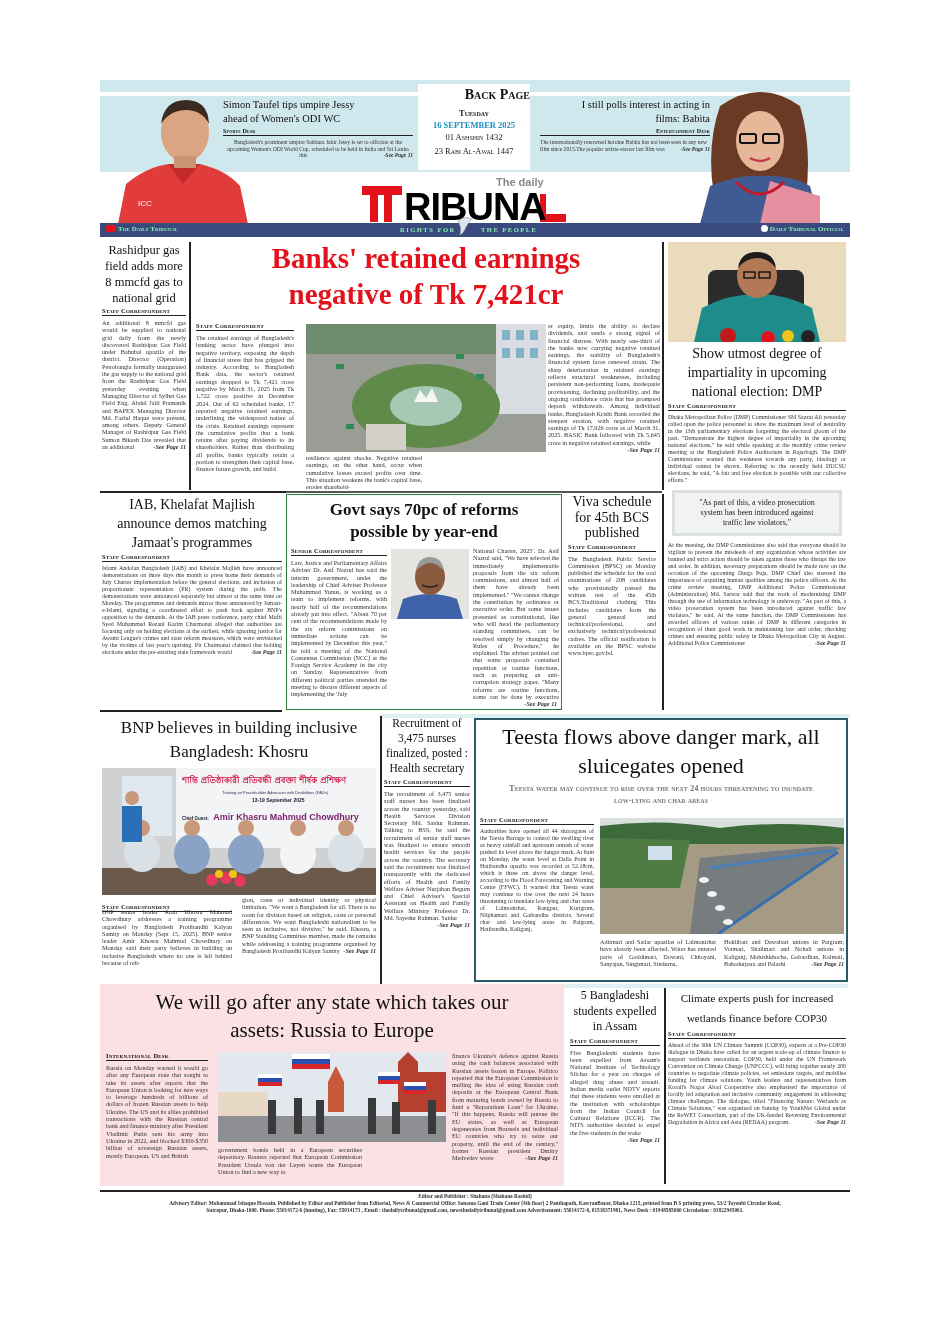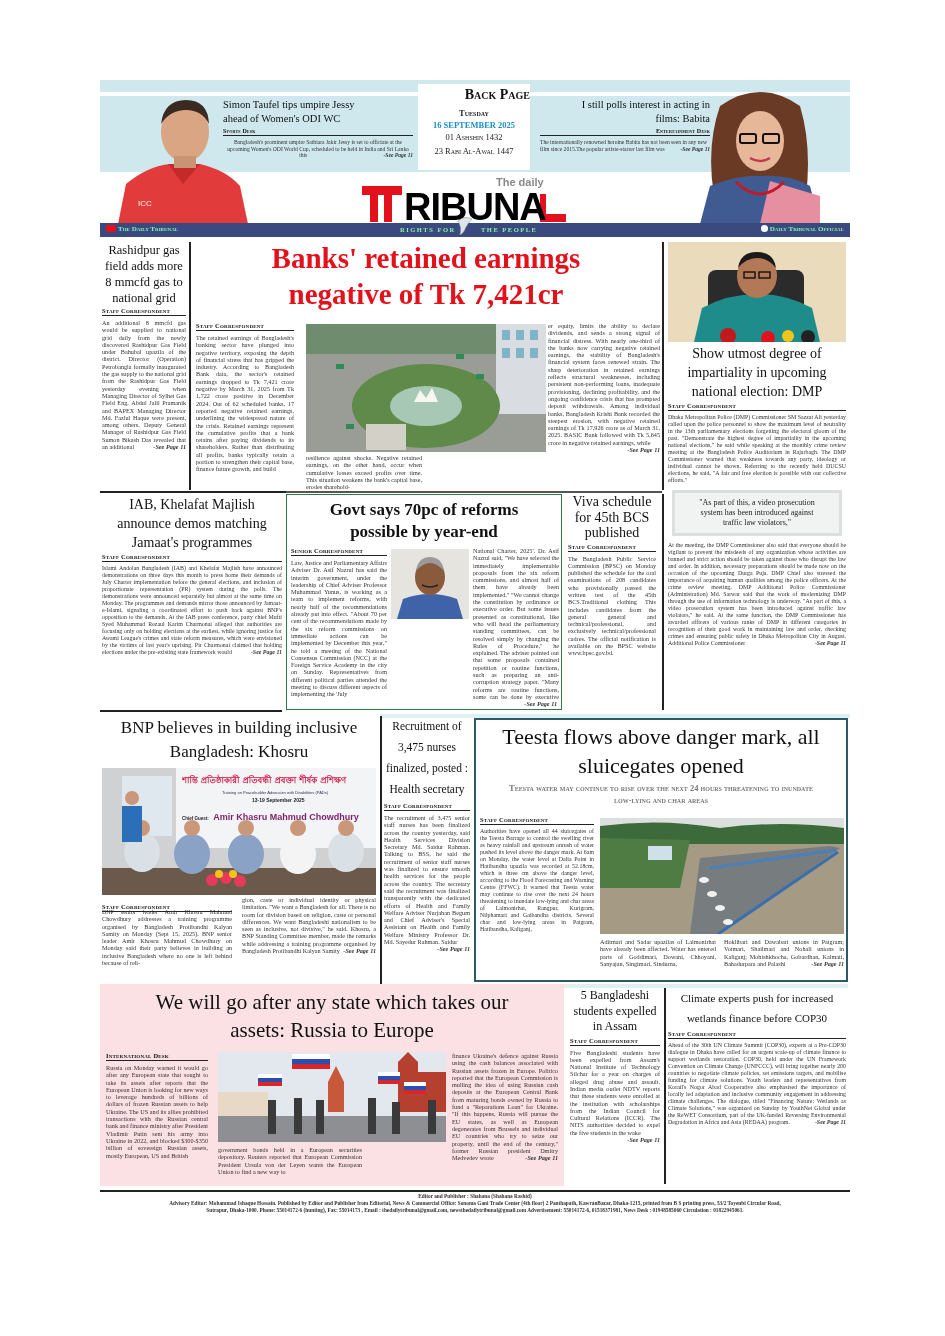--- a/index.html
+++ b/index.html
@@ -258,21 +258,21 @@
         <span style="font-size:9px; font-weight:bold; color:#7a1f6a;">Amir Khasru Mahmud Chowdhury</span>
       </div>
     </div>
     <div class="byline" style="margin-top:8px; width:130px;">Staff Correspondent</div>
     <div class="body-text" style="position:absolute; left:0; top:192px; width:130px;">BNP senior leader Amir Khosru Mahmud Chowdhury addresses a training programme organised by Bangladesh Protibandhi Kalyan Samity on Monday (Sept 15, 2025). BNP senior leader Amir Khosru Mahmud Chowdhury on Monday said their party believes in building an inclusive Bangladesh where no one is left behind because of reli-</div>
     <div class="body-text" style="position:absolute; left:140px; top:180px; width:134px;"><span>gion, caste or individual identity or physical limitation. "We want a Bangladesh for all. There is no room for division based on religion, caste or personal differences. We want Bangladeshi nationalism to be seen as inclusive, not divisive," he said. Khosru, a BNP Standing Committee member, made the remarks while addressing a training programme organised by Bangladesh Protibandhi Kalyan Samity</span> <span class="see">-See Page 11</span></div>
   </div>
   <div class="vrule" style="left:280px; top:636px; height:268px;"></div>
 
   <div class="abs" style="left:284px; top:636px; width:86px;">
-    <div class="hl" style="font-size:11.5px; line-height:21px;">Recruitment of 3,475 nurses finalized, posted : Health secretary</div>
+    <div class="hl" style="font-size:11.5px; line-height:15px;">Recruitment of 3,475 nurses finalized, posted : Health secretary</div>
     <div class="byline" style="margin-top:2px;">Staff Correspondent</div>
     <div class="body-text"><span>The recruitment of 3,475 senior staff nurses has been finalized across the country yesterday, said Health Services Division Secretary Md. Saidur Rahman. Talking to BSS, he said the recruitment of senior staff nurses was finalized to ensure smooth health services for the people across the country. The secretary said the recruitment was finalized transparently with the dedicated efforts of Health and Family Welfare Adviser Nurjahan Begum and Chief Adviser's Special Assistant on Health and Family Welfare Ministry Professor Dr. Md. Sayedur Rahman. Saidur</span> <span class="see">-See Page 11</span></div>
   </div>
 
   <div class="abs" style="left:374px; top:638px; width:374px; height:264px; border:2px solid #2a5a66;">
     <div class="hl" style="font-size:22px; line-height:29px; padding:2px 10px 0;">Teesta flows above danger mark, all sluicegates opened</div>
     <div style="font-variant:small-caps; font-weight:bold; font-size:8.5px; line-height:12px; text-align:center; color:#777; padding:2px 30px;">Teesta water may continue to rise over the next 24 hours threatening to inundate low-lying and char areas</div>
     <div class="abs" style="left:4px; top:96px; width:114px;">
       <div class="byline">Staff Correspondent</div>
       <div class="body-text" style="font-size:5.9px; line-height:7px;">Authorities have opened all 44 sluicegates of the Teesta Barrage to control the swelling river as heavy rainfall and upstream onrush of water pushed its level above the danger mark. At 6am on Monday, the water level at Dalia Point in Hatibandha upazila was recorded at 52.18cm, which is three cm above the danger level, according to the Flood Forecasting and Warning Centre (FFWC). It warned that Teesta water may continue to rise over the next 24 hours threatening to inundate low-lying and char areas of Lalmonirhat, Rangpur, Kurigram, Nilphamari and Gaibandha districts. Several char and low-lying areas in Patgram, Hatibandha, Kaliganj,</div>

